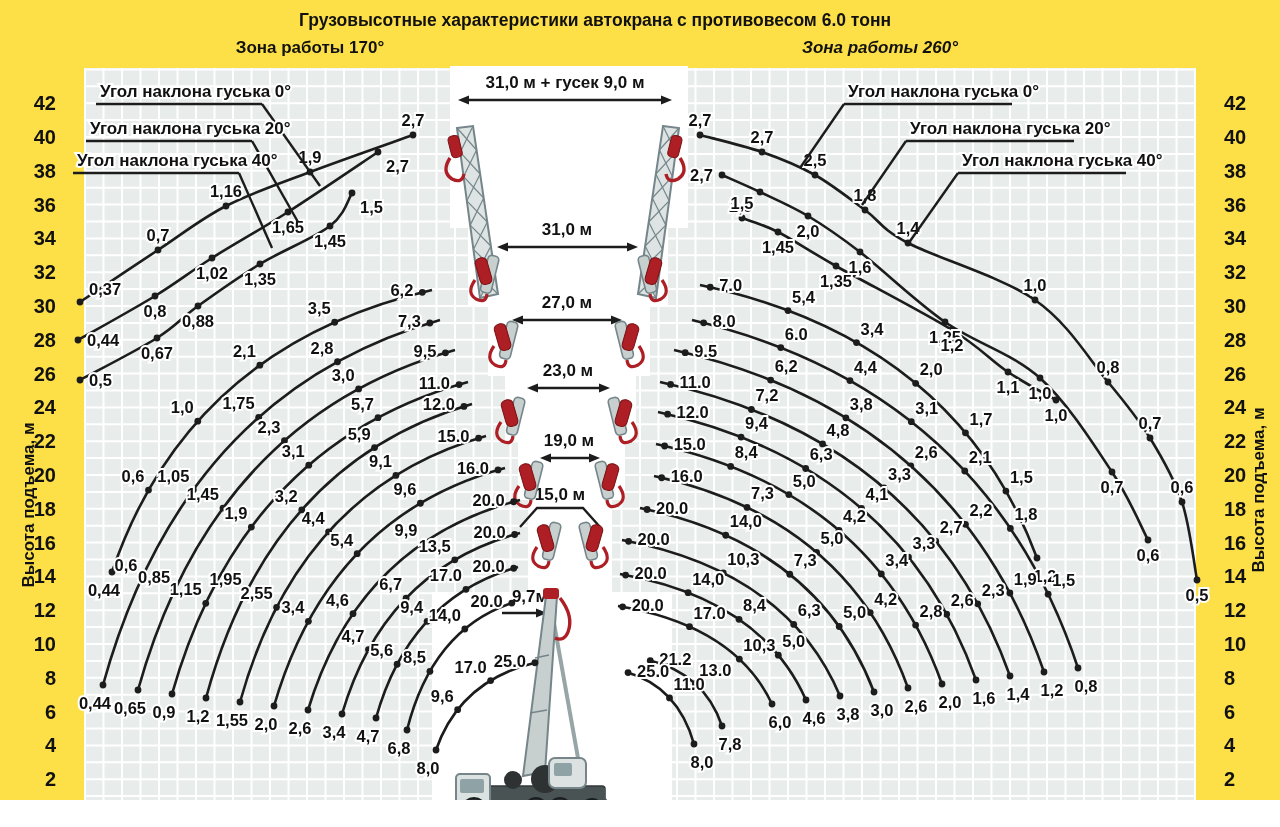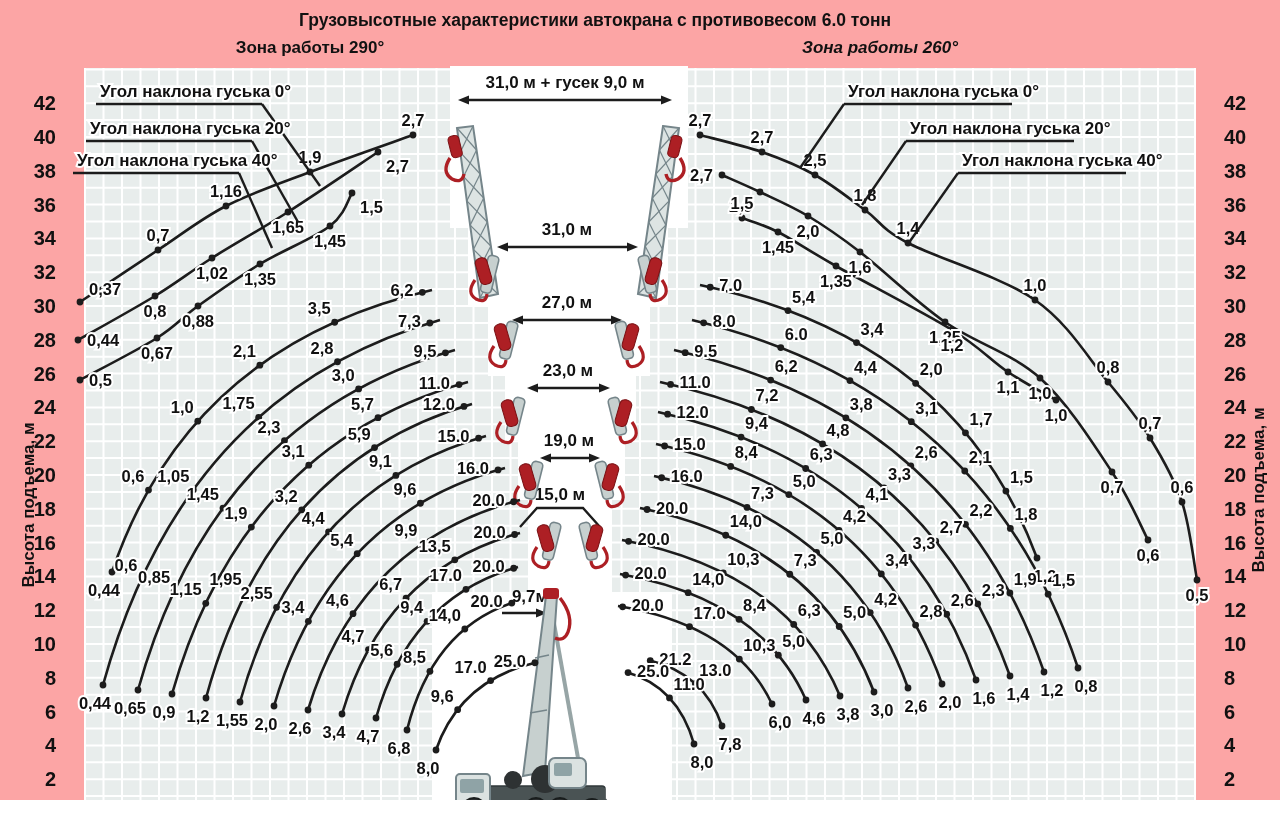--- a/index.html
+++ b/index.html
@@ -1,31 +1,31 @@
 <!DOCTYPE html>
 <html><head>
 <meta charset="utf-8">
 <style>
   html,body{margin:0;padding:0;background:#fff;}
-  .stage{position:relative;width:1280px;height:800px;background:#fca5a5;overflow:hidden;
+  .stage{position:relative;width:1280px;height:800px;background:#fde047;overflow:hidden;
          font-family:"Liberation Sans","DejaVu Sans",sans-serif;color:#111;}
   .stage svg{position:absolute;left:0;top:0;}
   .page-title{position:absolute;left:140px;top:10px;width:910px;text-align:center;
               font-size:17.5px;font-weight:700;z-index:2;}
   .zone{position:absolute;top:38px;font-size:17px;font-weight:700;z-index:2;width:300px;text-align:center;}
   .zone-left{left:160px;} .zone-right{left:730px;font-style:italic;}
   text{font-family:"Liberation Sans","DejaVu Sans",sans-serif;}
   .halo{paint-order:stroke fill;stroke:#ffffff;stroke-width:4px;}
 </style>
 </head>
 <body>
 
 <div class="stage">
   <div class="page-title">Грузовысотные характеристики автокрана с противовесом 6.0 тонн</div>
-  <div class="zone zone-left">Зона работы 290°</div>
+  <div class="zone zone-left">Зона работы 170°</div>
   <div class="zone zone-right">Зона работы 260°</div>
   <svg id="chart" width="1280" height="827" viewBox="0 0 1280 827">
     <text id="axisLeft" transform="translate(34,505) rotate(-90)" text-anchor="middle" font-size="17" font-weight="700" fill="#111">Высота подъема, м</text>
     <text id="axisRight" transform="translate(1264,490) rotate(-90)" text-anchor="middle" font-size="17" font-weight="700" fill="#111">Высота подъема, м</text>
   <g>
         <rect x="85" y="68" width="1110" height="747" fill="#e8edec"></rect>
         <line x1="85" y1="68" x2="85" y2="815" stroke="#ffffff" stroke-width="2"></line>
         <line x1="103.5" y1="68" x2="103.5" y2="815" stroke="#ffffff" stroke-width="2"></line>
         <line x1="122" y1="68" x2="122" y2="815" stroke="#ffffff" stroke-width="2"></line>
         <line x1="140.5" y1="68" x2="140.5" y2="815" stroke="#ffffff" stroke-width="2"></line>

